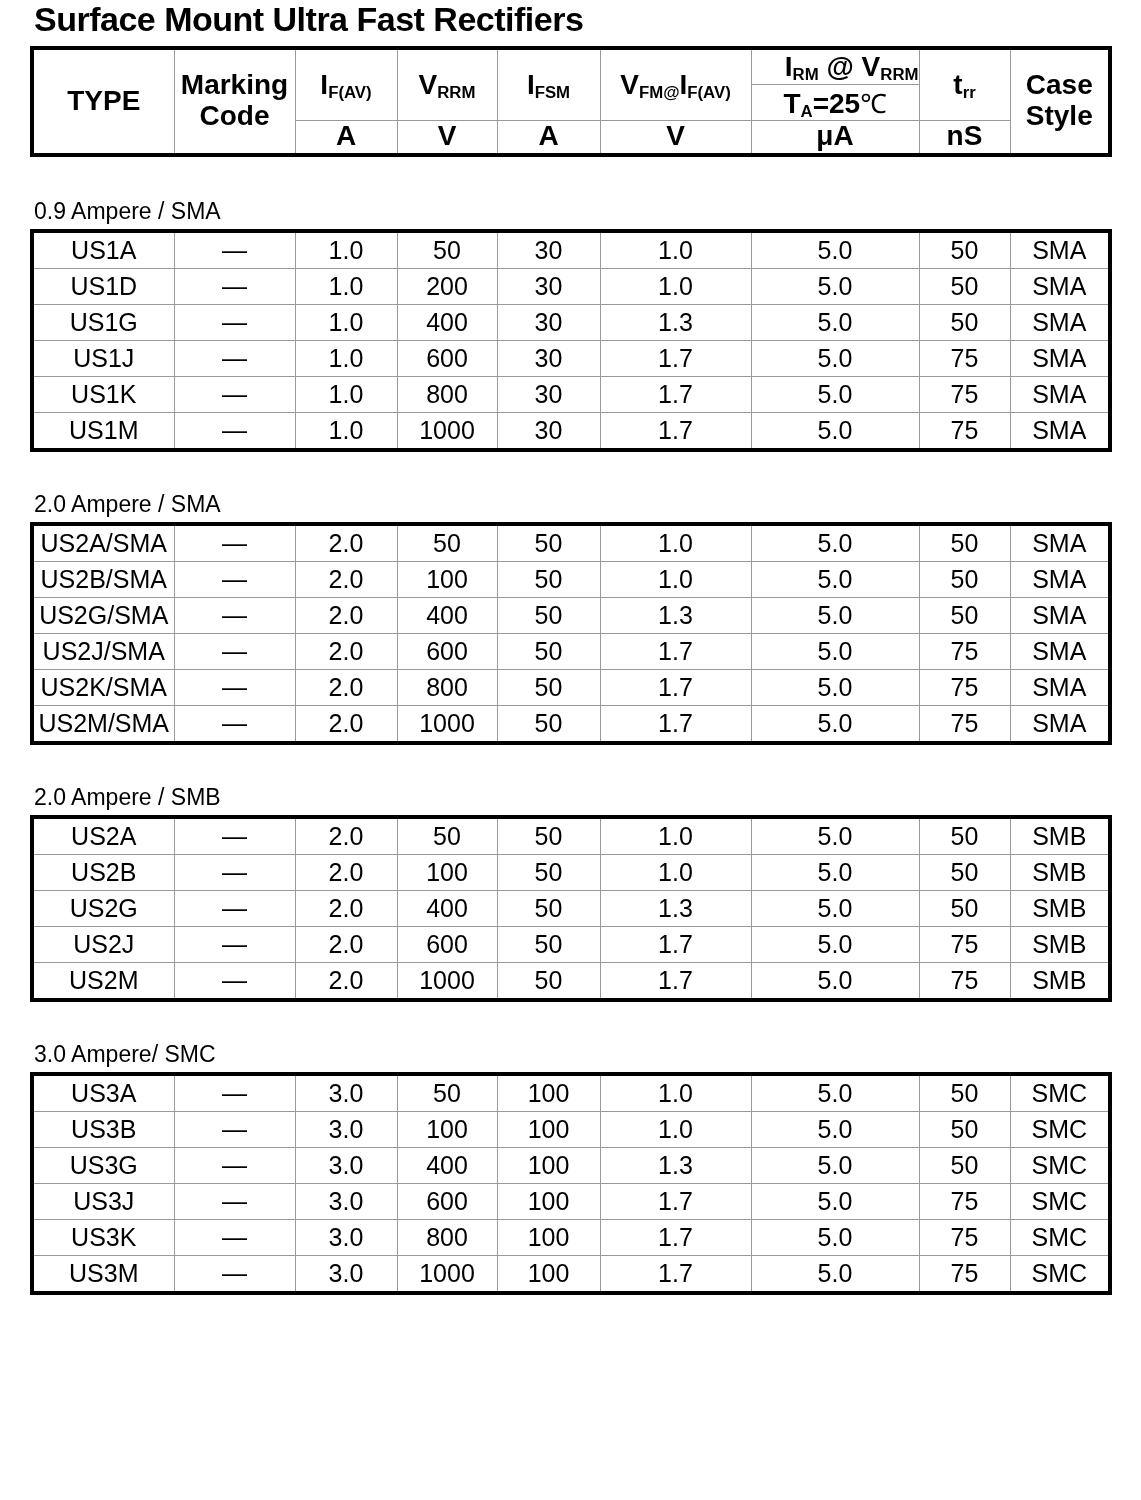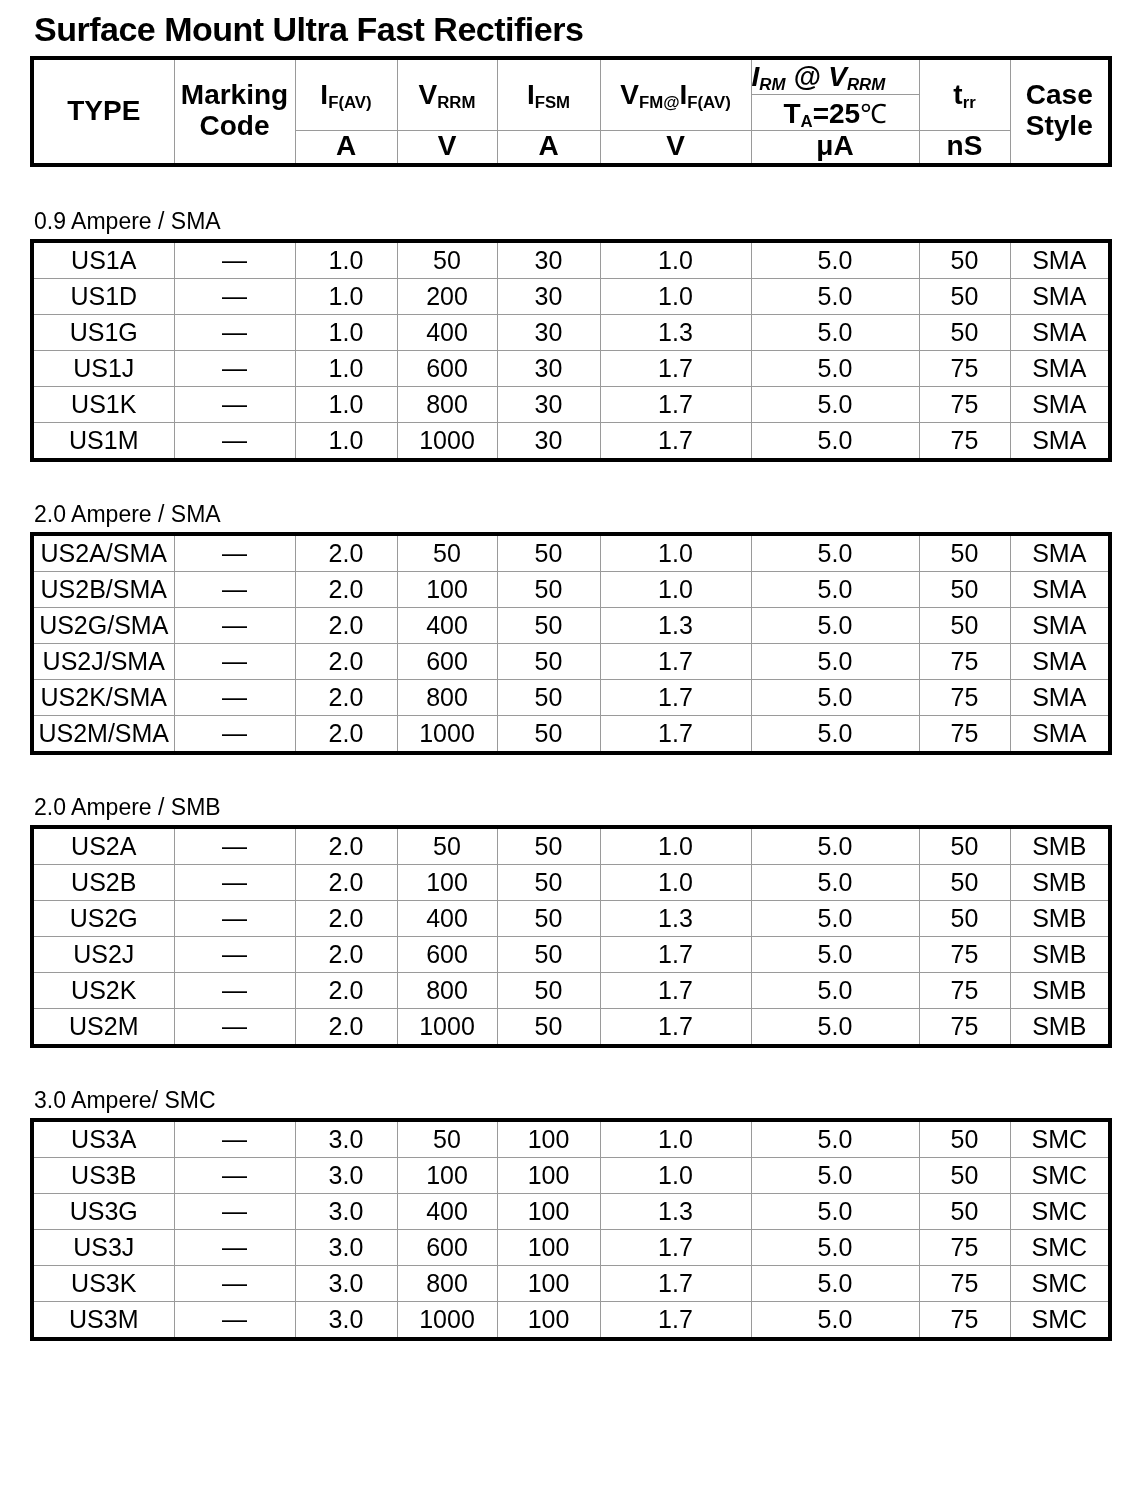--- a/index.html
+++ b/index.html
@@ -6,21 +6,21 @@
     margin: 0;
     padding: 0;
     background: #ffffff;
     color: #000000;
     font-family: "Liberation Sans", sans-serif;
   }
   .page {
     width: 1141px;
     height: 1500px;
     box-sizing: border-box;
-    padding: 10px 30px 0 30px;
+    padding: 0 30px 0 30px;
     background: #ffffff;
     overflow: hidden;
   }
   .page-title {
     font-size: 34px;
     font-weight: bold;
     line-height: 38px;
     margin: 0 0 8px 4px;
     letter-spacing: -0.5px;
   }
@@ -49,23 +49,22 @@
   sub {
     font-size: 0.6em;
     vertical-align: -0.25em;
     line-height: 0;
   }
   .irm-cell { padding: 0 !important; }
   .irm-top {
     height: 34px;
     display: flex;
     align-items: center;
-    justify-content: flex-start;
+    justify-content: flex-end;
     border-bottom: 1.5px solid #9a9a9a;
-    font-style: italic;
   }
   .irm-bottom {
     height: 35px;
     display: flex;
     align-items: flex-end;
     justify-content: center;
   }
   .deg {
     font-weight: 400;
     font-size: 0.95em;
@@ -373,31 +372,20 @@
             <td>—</td>
             <td>2.0</td>
             <td>600</td>
             <td>50</td>
             <td>1.7</td>
             <td>5.0</td>
             <td>75</td>
             <td>SMB</td>
           </tr>
           <tr>
-            <td>US2K</td>
-            <td>—</td>
-            <td>2.0</td>
-            <td>800</td>
-            <td>50</td>
-            <td>1.7</td>
-            <td>5.0</td>
-            <td>75</td>
-            <td>SMB</td>
-          </tr>
-          <tr>
             <td>US2M</td>
             <td>—</td>
             <td>2.0</td>
             <td>1000</td>
             <td>50</td>
             <td>1.7</td>
             <td>5.0</td>
             <td>75</td>
             <td>SMB</td>
           </tr>

